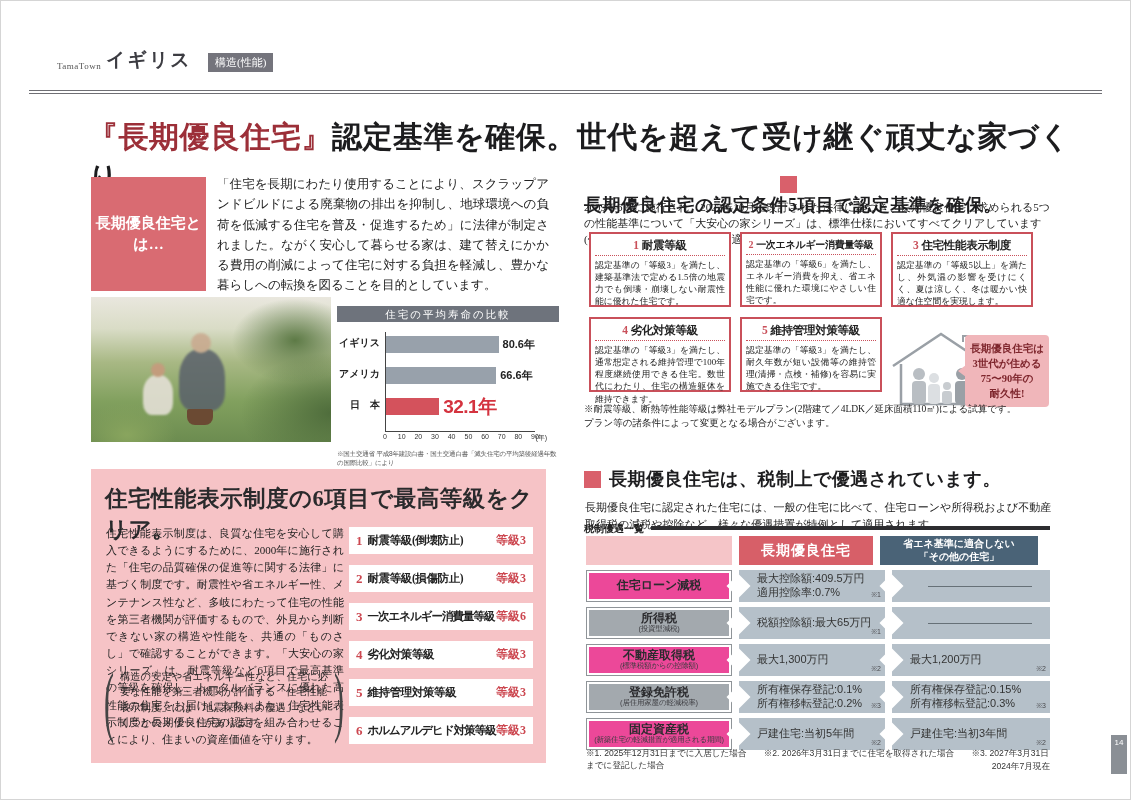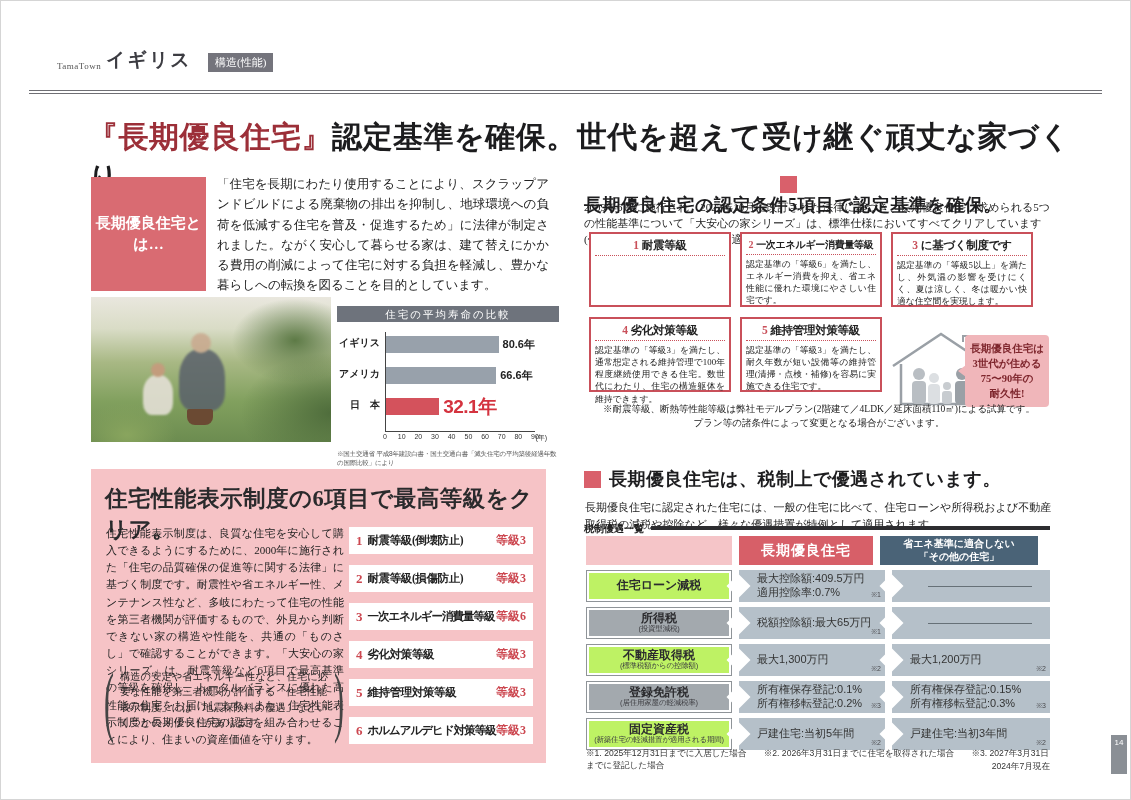--- a/index.html
+++ b/index.html
@@ -94,21 +94,21 @@
   .pos4 { left:0; top:85px; } .pos5 { left:151px; top:85px; }
 
   .house { position:absolute; left:886px; top:327px; width:108px; height:80px; }
   .callout { position:absolute; left:964px; top:334px; width:84px; height:72px; background:#f0b6ba;
           border-radius:4px; display:flex; align-items:center; justify-content:center; text-align:center;
           font-size:10.5px; font-weight:bold; color:#7e262d; line-height:1.45; padding:3px;
           font-family:"Liberation Serif", serif; }
   .callout::before { content:""; position:absolute; left:-7px; top:50%; transform:translateY(-50%);
           border-top:6px solid transparent; border-bottom:6px solid transparent; border-right:8px solid #f0b6ba; }
   .cond-note { position:absolute; left:583px; top:401px; width:470px; font-size:9.5px; line-height:1.5;
-          color:#222; font-family:"Liberation Serif", serif;text-align:center; }
+          color:#222; font-family:"Liberation Serif", serif; }
 
   
   .perf { position:absolute; left:90px; top:468px; width:455px; height:294px; background:#f6c3c6; }
   .perf-title { position:absolute; left:14px; top:14px; width:428px; font-size:22.5px; font-weight:bold;
           color:#2a2a2c; font-family:"Liberation Serif", serif; letter-spacing:.5px; }
   .perf-body { position:absolute; left:15px; top:56px; width:238px; font-size:11px; line-height:1.56;
           color:#222; text-align:justify; font-family:"Liberation Serif", serif; }
   .perf-bubble { position:absolute; left:13px; top:196px; width:242px; padding:4px 16px; font-size:10.3px;
           line-height:1.5; color:#222; font-family:"Liberation Serif", serif; }
   .perf-bubble::before, .perf-bubble::after { position:absolute; top:50%; font-size:30px; color:#444;
@@ -132,21 +132,21 @@
   .tax-hrow { display:flex; height:29px; margin-bottom:5px; }
   .th-blank { width:146px; background:#f5c5c8; margin-right:7px; }
   .th-good  { width:134px; background:#d75f68; margin-right:7px; color:#fff; font-weight:bold;
           font-size:14px; display:flex; align-items:center; justify-content:center; letter-spacing:1px; }
   .th-other { width:158px; background:#4a6377; color:#fff; font-weight:bold; font-size:10px;
           display:flex; align-items:center; justify-content:center; text-align:center; line-height:1.25; }
   .tax-row { display:flex; height:32px; margin-bottom:5px; }
   .tl { width:146px; margin-right:7px; border:1px solid #8f9498; background:#fff; padding:2px; }
   .tl-in { width:100%; height:100%; display:flex; flex-direction:column; align-items:center;
           justify-content:center; text-align:center; line-height:1.1; }
-  .tl-in.light { background:#bef264; } .tl-in.dark { background:#a3a9ae; }
+  .tl-in.light { background:#ec4899; } .tl-in.dark { background:#a3a9ae; }
   .tl-in .lab { font-size:12px; font-weight:bold; color:#2b2b2e; }
   .tl-in .sub { font-size:7.5px; color:#3c3c40; letter-spacing:-.2px; }
   .tv { position:relative; width:146px; margin-right:7px; background:#b5c0c9; display:flex;
           align-items:center; padding-left:18px; font-size:11px; color:#333; line-height:1.25; }
   .tv.last { width:158px; margin-right:0; }
   .tv::before { content:""; position:absolute; left:-9px; top:50%; width:17px; height:17px;
           background:#fff; transform:translateY(-50%) rotate(45deg); }
   .tv .note { position:absolute; right:4px; bottom:2px; font-size:7px; color:#4a4a4e; }
   .tv .dash { width:104px; border-top:1.5px solid #667077; margin:0 auto; }
   .tax-foot { position:absolute; left:585px; top:747px; width:464px; font-size:8.6px; color:#333; }
@@ -221,28 +221,29 @@
   <div class="sec-head" style="left:583px; top:175px;flex-direction:column;">
     <div class="sec-sq"></div>
     <div class="sec-title">長期優良住宅の認定条件5項目で認定基準を確保。</div>
   </div>
   <div class="cond-intro">2009年6月に施行され、2022年10月に改訂された法律に基づき、長期優良住宅に求められる5つの性能基準について「大安心の家シリーズ」は、標準仕様においてすべてクリアしています(住宅性能表示制度での等級を適用)。</div>
 
   <div class="cond-grid">
     <div class="cond-box pos1">
       <div class="t"><span class="n">1</span><span>耐震等級</span></div>
       <div class="dots"></div>
+      <div class="b">認定基準の「等級3」を満たし、建築基準法で定める1.5倍の地震力でも倒壊・崩壊しない耐震性能に優れた住宅です。</div>
     </div>
     <div class="cond-box pos2">
       <div class="t" style="font-size:10px;"><span class="n">2</span><span>一次エネルギー消費量等級</span></div>
       <div class="dots"></div>
       <div class="b">認定基準の「等級6」を満たし、エネルギー消費を抑え、省エネ性能に優れた環境にやさしい住宅です。</div>
     </div>
     <div class="cond-box pos3">
-      <div class="t"><span class="n">3</span><span>に基づく制度です</span></div>
+      <div class="t"><span class="n">3</span><span>住宅性能表示制度</span></div>
       <div class="dots"></div>
       <div class="b">認定基準の「等級5以上」を満たし、外気温の影響を受けにくく、夏は涼しく、冬は暖かい快適な住空間を実現します。</div>
     </div>
     <div class="cond-box pos4">
       <div class="t"><span class="n">4</span><span>劣化対策等級</span></div>
       <div class="dots"></div>
       <div class="b">認定基準の「等級3」を満たし、通常想定される維持管理で100年程度継続使用できる住宅。数世代にわたり、住宅の構造躯体を維持できます。</div>
     </div>
     <div class="cond-box pos5">
       <div class="t"><span class="n">5</span><span>維持管理対策等級</span></div>

